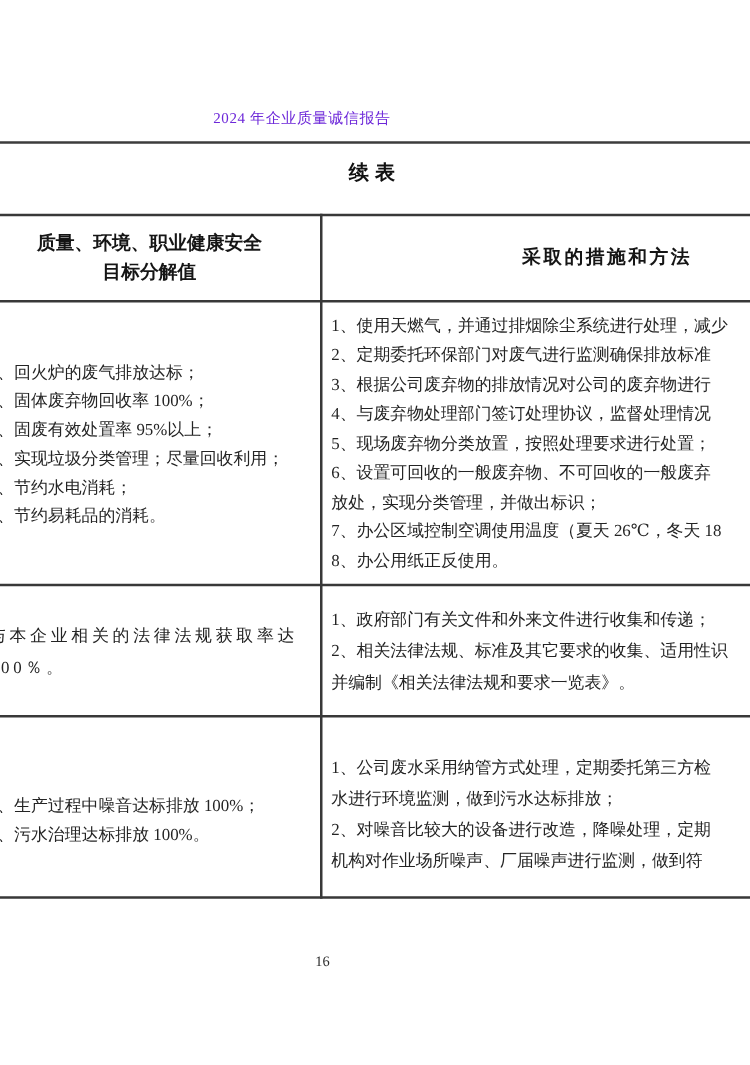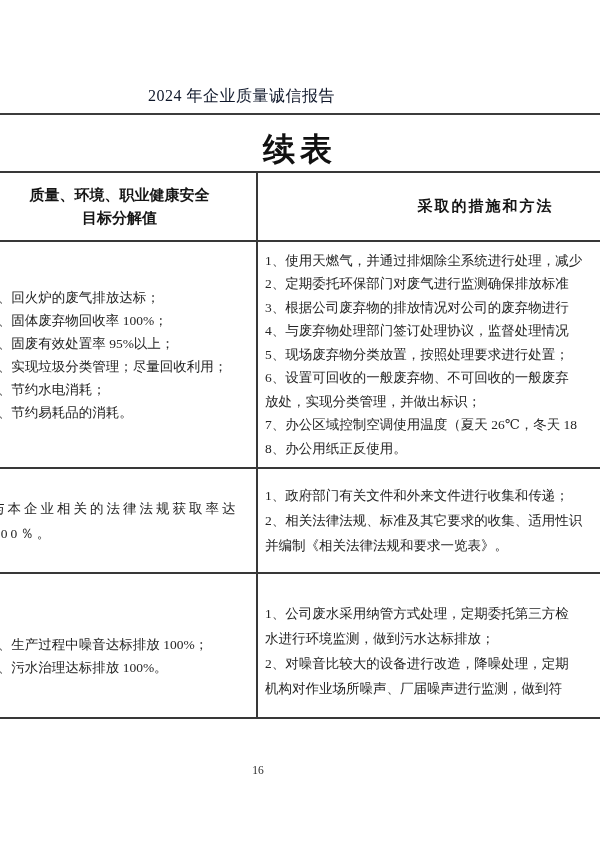--- a/index.html
+++ b/index.html
@@ -7,30 +7,30 @@
     position:relative;
     width:600px;height:852px;
     margin:0 auto;
     background:#ffffff;
     overflow:hidden;
     font-family:"Liberation Serif","DejaVu Serif",serif;
     color:#1e1e1e;
   }
   .doc-header{
     position:absolute;left:0;top:86px;width:483px;
-    text-align:center;font-size:16px;color:#0f172a;
+    text-align:center;font-size:12px;color:#6d28d9;
     letter-spacing:0.5px;white-space:nowrap;
   }
   .header-rule{
     position:absolute;left:0;top:113px;width:600px;height:2px;
     background:#3c3c3c;
   }
   .cont-title{
     position:absolute;left:0;top:128px;width:600px;
-    text-align:center;font-size:32px;font-weight:bold;
+    text-align:center;font-size:16px;font-weight:bold;
     letter-spacing:5px;color:#111;white-space:nowrap;
   }
   
   .hline{position:absolute;left:0;width:600px;height:2px;background:#383838;}
   .hl-top{top:171px;}
   .hl-h1{top:240px;}
   .hl-h2{top:467px;}
   .hl-h3{top:572px;}
   .hl-bottom{top:717px;}
   .vline{position:absolute;left:256px;top:171px;width:2px;height:548px;background:#383838;}

